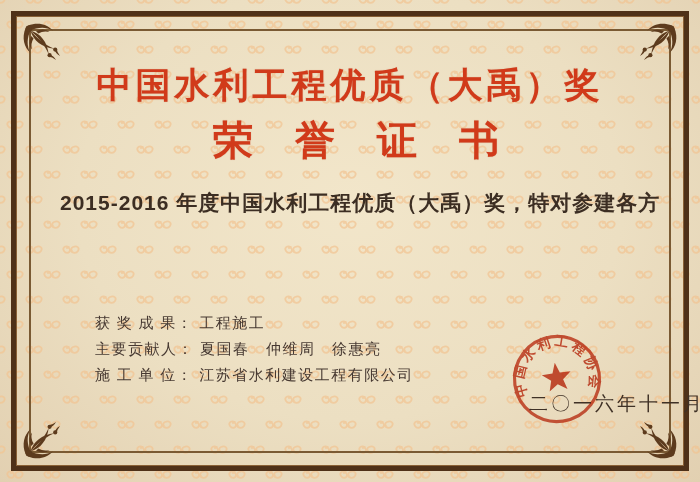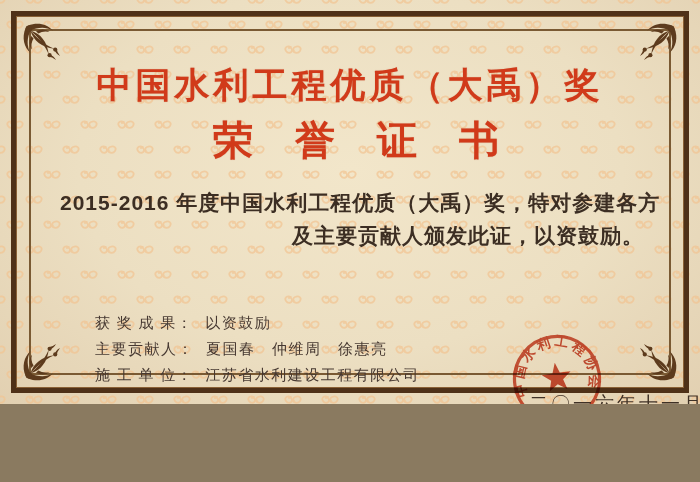--- a/index.html
+++ b/index.html
@@ -1,17 +1,17 @@
 <!DOCTYPE html>
 <html><head>
 <meta charset="utf-8">
 <style>
   html,body{margin:0;padding:0;background:#8a7a60;}
   .page{
-    position:relative;width:700px;height:404px;overflow:hidden;
+    position:relative;width:700px;height:482px;overflow:hidden;
     background:radial-gradient(ellipse at 50% 42%, #f2e6ca 0%, #ecdfc2 55%, #e2d0b1 100%);
     font-family:"Liberation Serif", serif;
   }
   .pattern-layer{position:absolute;inset:0;pointer-events:none;}
   .thick-border{
     position:absolute;inset:11px;border:5px solid #4f3118;
     box-shadow:inset 0 0 0 1px #8a6136;
   }
   .thin-border{position:absolute;inset:29px;border:2px solid #7a5a33;}
   .flourish{position:absolute;width:48px;height:48px;}
@@ -39,21 +39,21 @@
   .suffix{
     font-family:"Liberation Sans", sans-serif;font-weight:600;
     font-size:21px;letter-spacing:3px;margin-left:10px;font-style:normal;
   }
   .hei{
     font-family:"Liberation Sans", sans-serif;font-weight:600;
     font-size:21px;letter-spacing:1px;text-align:right;
   }
   .details{position:absolute;left:95px;top:310px;color:#463831;}
   .detail-row{height:26px;line-height:26px;font-size:15px;letter-spacing:1.5px;white-space:nowrap;}
-  .detail-label{margin-right:12px;}
+  .detail-label{margin-right:6px;}
   .date{
     position:absolute;left:497px;top:391px;font-size:19px;letter-spacing:3px;
     color:#3f3126;z-index:2;white-space:nowrap;margin-left:32px;
   }
   .seal{
     position:absolute;left:499px;top:321px;z-index:3;opacity:.88;
     mix-blend-mode:multiply;transform:rotate(-8deg);
   }
   .defs-hidden{position:absolute;width:0;height:0;overflow:hidden;}
 </style>
@@ -542,26 +542,25 @@
     </svg>
   <svg class="flourish br" viewBox="0 0 60 60">
       <use href="#flourishG" xlink:href="#flourishG"></use>
     </svg>
 
   <div class="title1">中国水利工程优质（大禹）奖</div>
   <div class="title2">荣誉证书</div>
 
   <div class="body-par">
     <div class="body-line hei">2015-2016 年度中国水利工程优质（大禹）奖，特对参建各方</div>
-    <div class="body-line hei">及主要贡献人颁发此证，以资鼓励。</div>
   </div>
 
   <div class="details">
     <div class="detail-row">
-      <span class="detail-label">获 奖 成 果：</span><span>以资鼓励</span>
+      <span class="detail-label">获 奖 成 果：</span><span>工程施工</span>
     </div>
     <div class="detail-row">
       <span class="detail-label">主要贡献人：</span><span>夏国春　仲维周　徐惠亮</span>
     </div>
     <div class="detail-row">
       <span class="detail-label">施 工 单 位：</span><span>江苏省水利建设工程有限公司</span>
     </div>
   </div>
 
   <div class="date">二〇一六年十一月</div>

